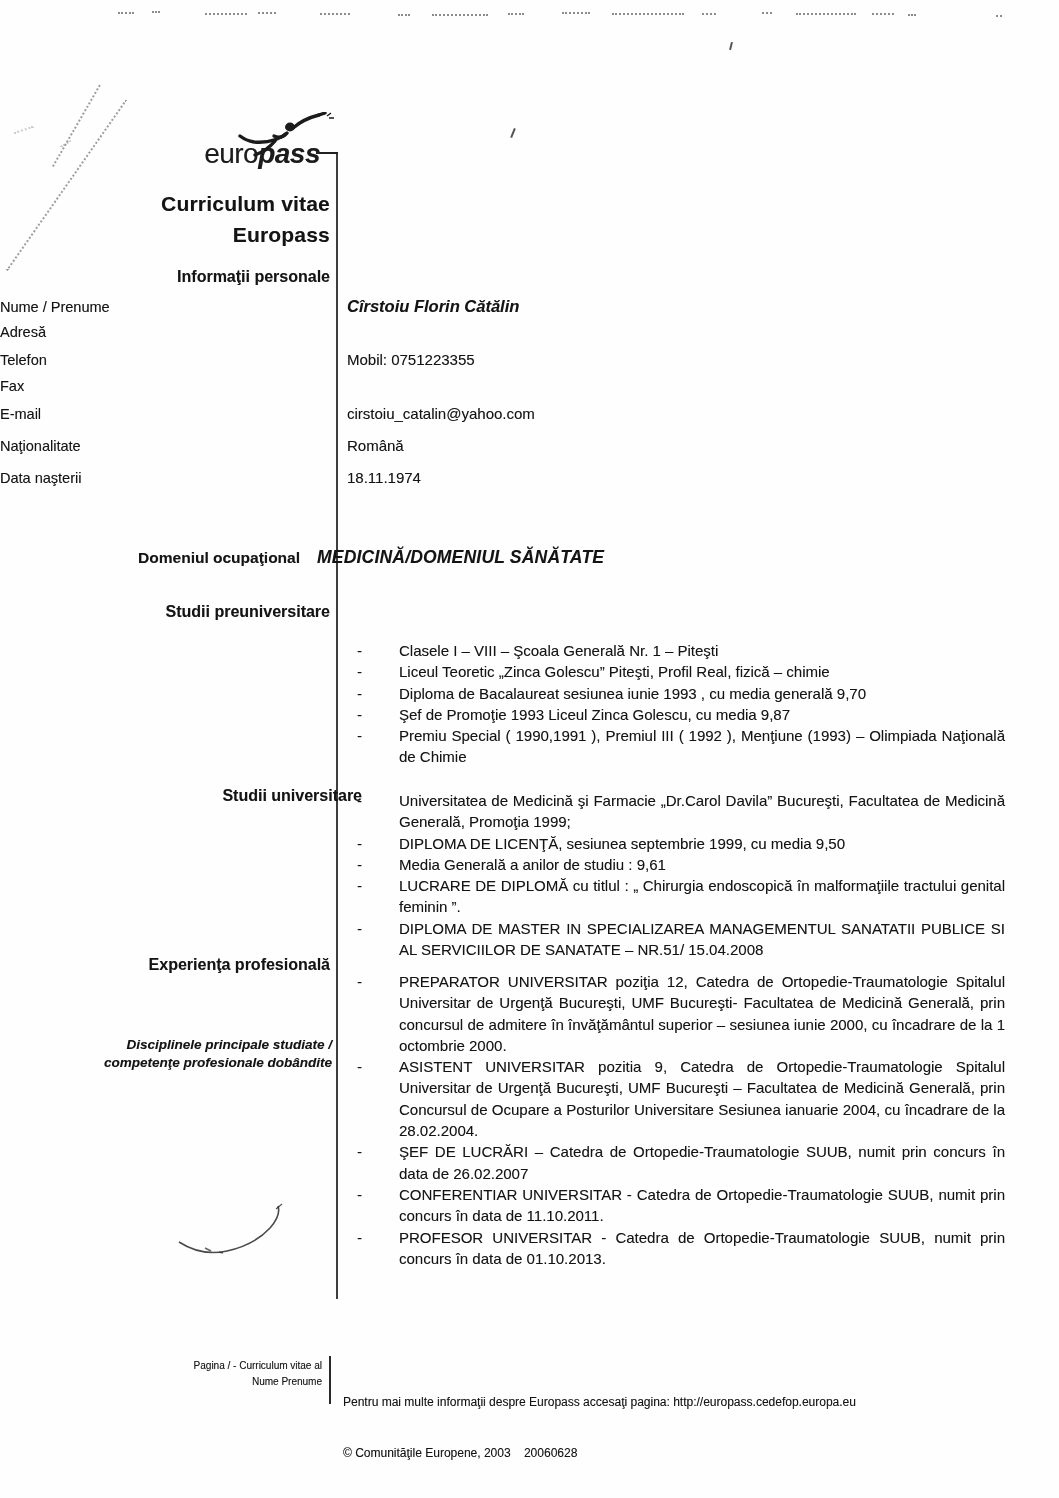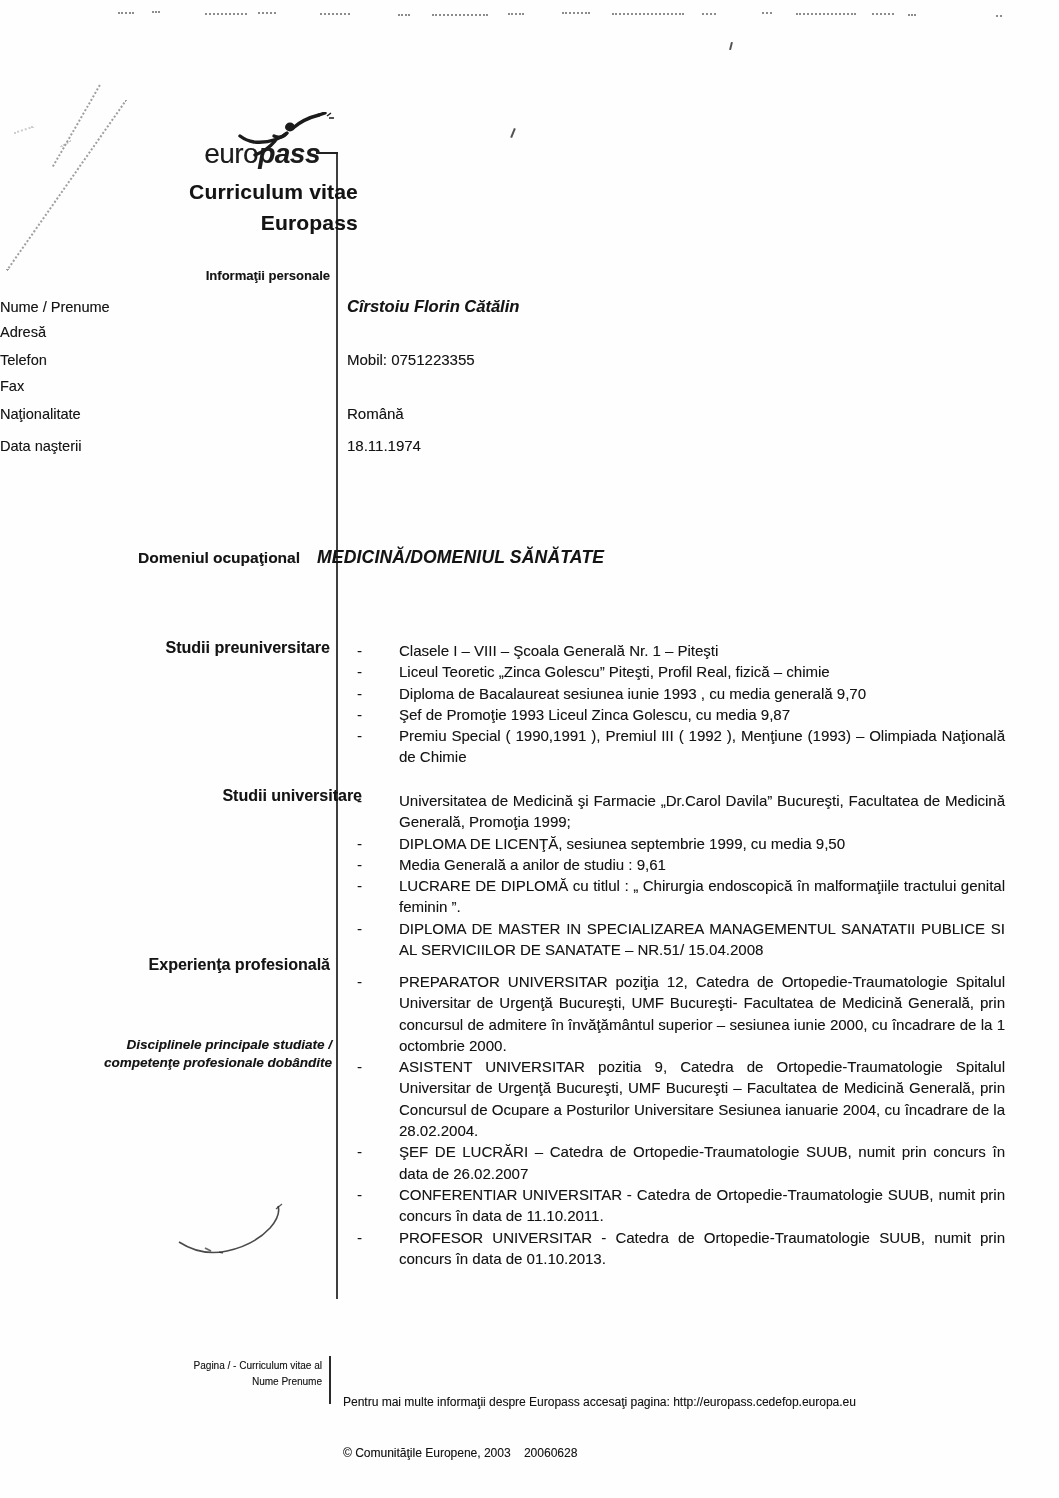--- a/index.html
+++ b/index.html
@@ -15,22 +15,22 @@
   
   .logo-figure{position:absolute;left:237px;top:112px;}
   .brand{position:absolute;left:200px;top:138px;width:120px;text-align:right;
          font-size:28px;letter-spacing:-0.5px;color:#1c1c1c;}
   .brand .euro{font-weight:400;}
   .brand .pass{font-weight:700;font-style:italic;}
   .hline{position:absolute;left:316px;top:152px;width:22px;height:2px;background:#222;}
   .vline{position:absolute;left:336px;top:153px;width:2px;height:1146px;background:#232323;opacity:.88;}
   
   .rightlbl{position:absolute;left:0;width:330px;text-align:right;}
-  .doc-title{top:176px;font-size:21px;font-weight:700;line-height:31px;letter-spacing:.2px;margin-left:28px;}
-  .personal-heading{top:268px;font-size:13px;font-weight:700;}
+  .doc-title{top:188px;font-size:21px;font-weight:700;line-height:31px;letter-spacing:.2px;}
+  .personal-heading{top:268px;font-size:16px;font-weight:700;}
   .section-label{font-size:16px;font-weight:700;}
   .sub-label{top:1028px;font-size:13.5px;font-weight:700;font-style:italic;line-height:18px;width:332px;margin-top:8px;}
   
   .personal-rows{position:absolute;left:0;top:297px;width:1015px;}
   .prow{display:flex;align-items:baseline;margin-bottom:8px;min-height:19px;}
   .prow:nth-child(6),.prow:nth-child(7){margin-top:13px;}
   .plabel{width:330px;text-align:left;font-size:14.5px;flex:none;}
   .pvalue{margin-left:17px;font-size:15px;}
   .pvalue.emph{font-weight:700;font-style:italic;font-size:16.5px;}
   
@@ -116,35 +116,39 @@
       </div>
       <div class="prow">
         <div class="plabel">Telefon</div>
         <div class="pvalue">Mobil: 0751223355</div>
       </div>
       <div class="prow">
         <div class="plabel">Fax</div>
         <div class="pvalue"></div>
       </div>
       <div class="prow">
+        <div class="plabel">E-mail</div>
+        <div class="pvalue">cirstoiu_catalin@yahoo.com</div>
+      </div>
+      <div class="prow">
         <div class="plabel">Naţionalitate</div>
         <div class="pvalue">Română</div>
       </div>
       <div class="prow">
         <div class="plabel">Data naşterii</div>
         <div class="pvalue">18.11.1974</div>
       </div>
     </div>
 
   <div class="occrow">
     <div class="occlabel">Domeniul ocupaţional</div>
     <div class="occvalue">MEDICINĂ/DOMENIUL SĂNĂTATE</div>
   </div>
 
-  <div class="rightlbl section-label" style="top:639px;">Studii preuniversitare</div>
+  <div class="rightlbl section-label" style="top:603px;">Studii preuniversitare</div>
   <ul class="blist" style="top:640px;">
       <li>
         <span class="dash">-</span>
         <span class="txt">Clasele I – VIII – Şcoala Generală Nr. 1 – Piteşti</span>
       </li>
       <li>
         <span class="dash">-</span>
         <span class="txt">Liceul Teoretic „Zinca Golescu” Piteşti, Profil Real, fizică – chimie</span>
       </li>
       <li>

